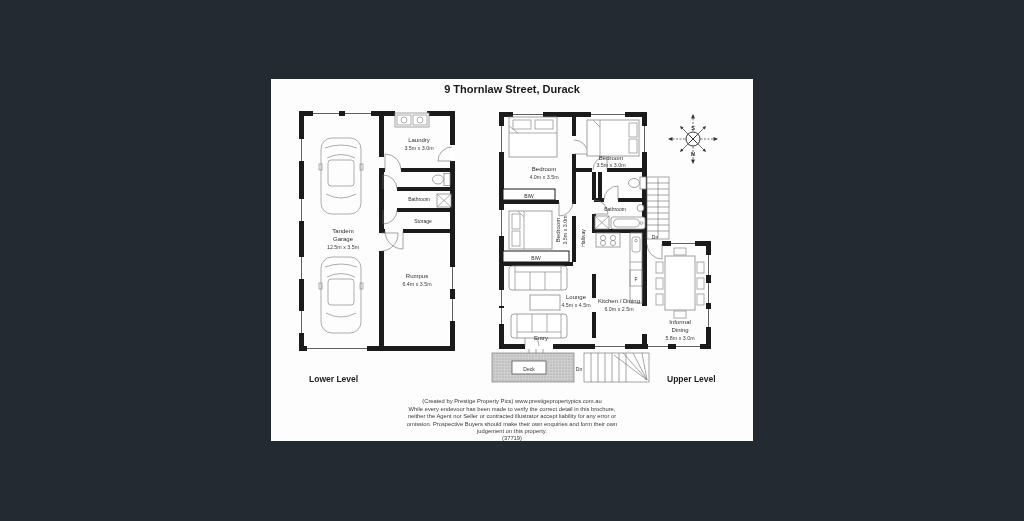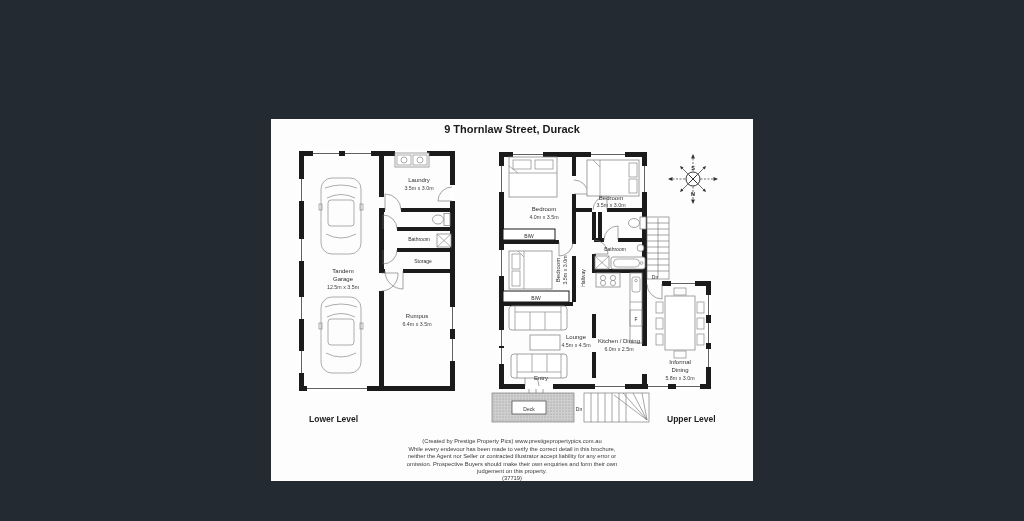--- a/index.html
+++ b/index.html
@@ -1,18 +1,18 @@
 <!DOCTYPE html>
 <html><head>
 <meta charset="utf-8">
 <style>
   html,body{margin:0;padding:0;}
   body{background:#232A32;font-family:"Liberation Sans",sans-serif;}
   #stage{position:relative;width:1024px;height:521px;background:#232A32;overflow:hidden;}
-  #plan-canvas{position:absolute;left:271px;top:79px;width:482px;height:362px;background:#FDFDFD;margin-top:40px;}
+  #plan-canvas{position:absolute;left:271px;top:79px;width:482px;height:362px;background:#FDFDFD;}
   svg{display:block;}
   .wall{fill:#1b1b1b;}
   .win{fill:#ffffff;}
   .winline{stroke:#1b1b1b;stroke-width:0.7;}
   .furn{fill:#ffffff;stroke:#8a8a8a;stroke-width:0.8;}
   .furn2{fill:none;stroke:#8a8a8a;stroke-width:0.7;}
   .door{fill:none;stroke:#6a6a6a;stroke-width:0.6;}
   .stair{stroke:#6a6a6a;stroke-width:0.6;}
   text{font-family:"Liberation Sans",sans-serif;fill:#333;}
   .ttl{font-size:11px;font-weight:bold;fill:#1a1a1a;}

